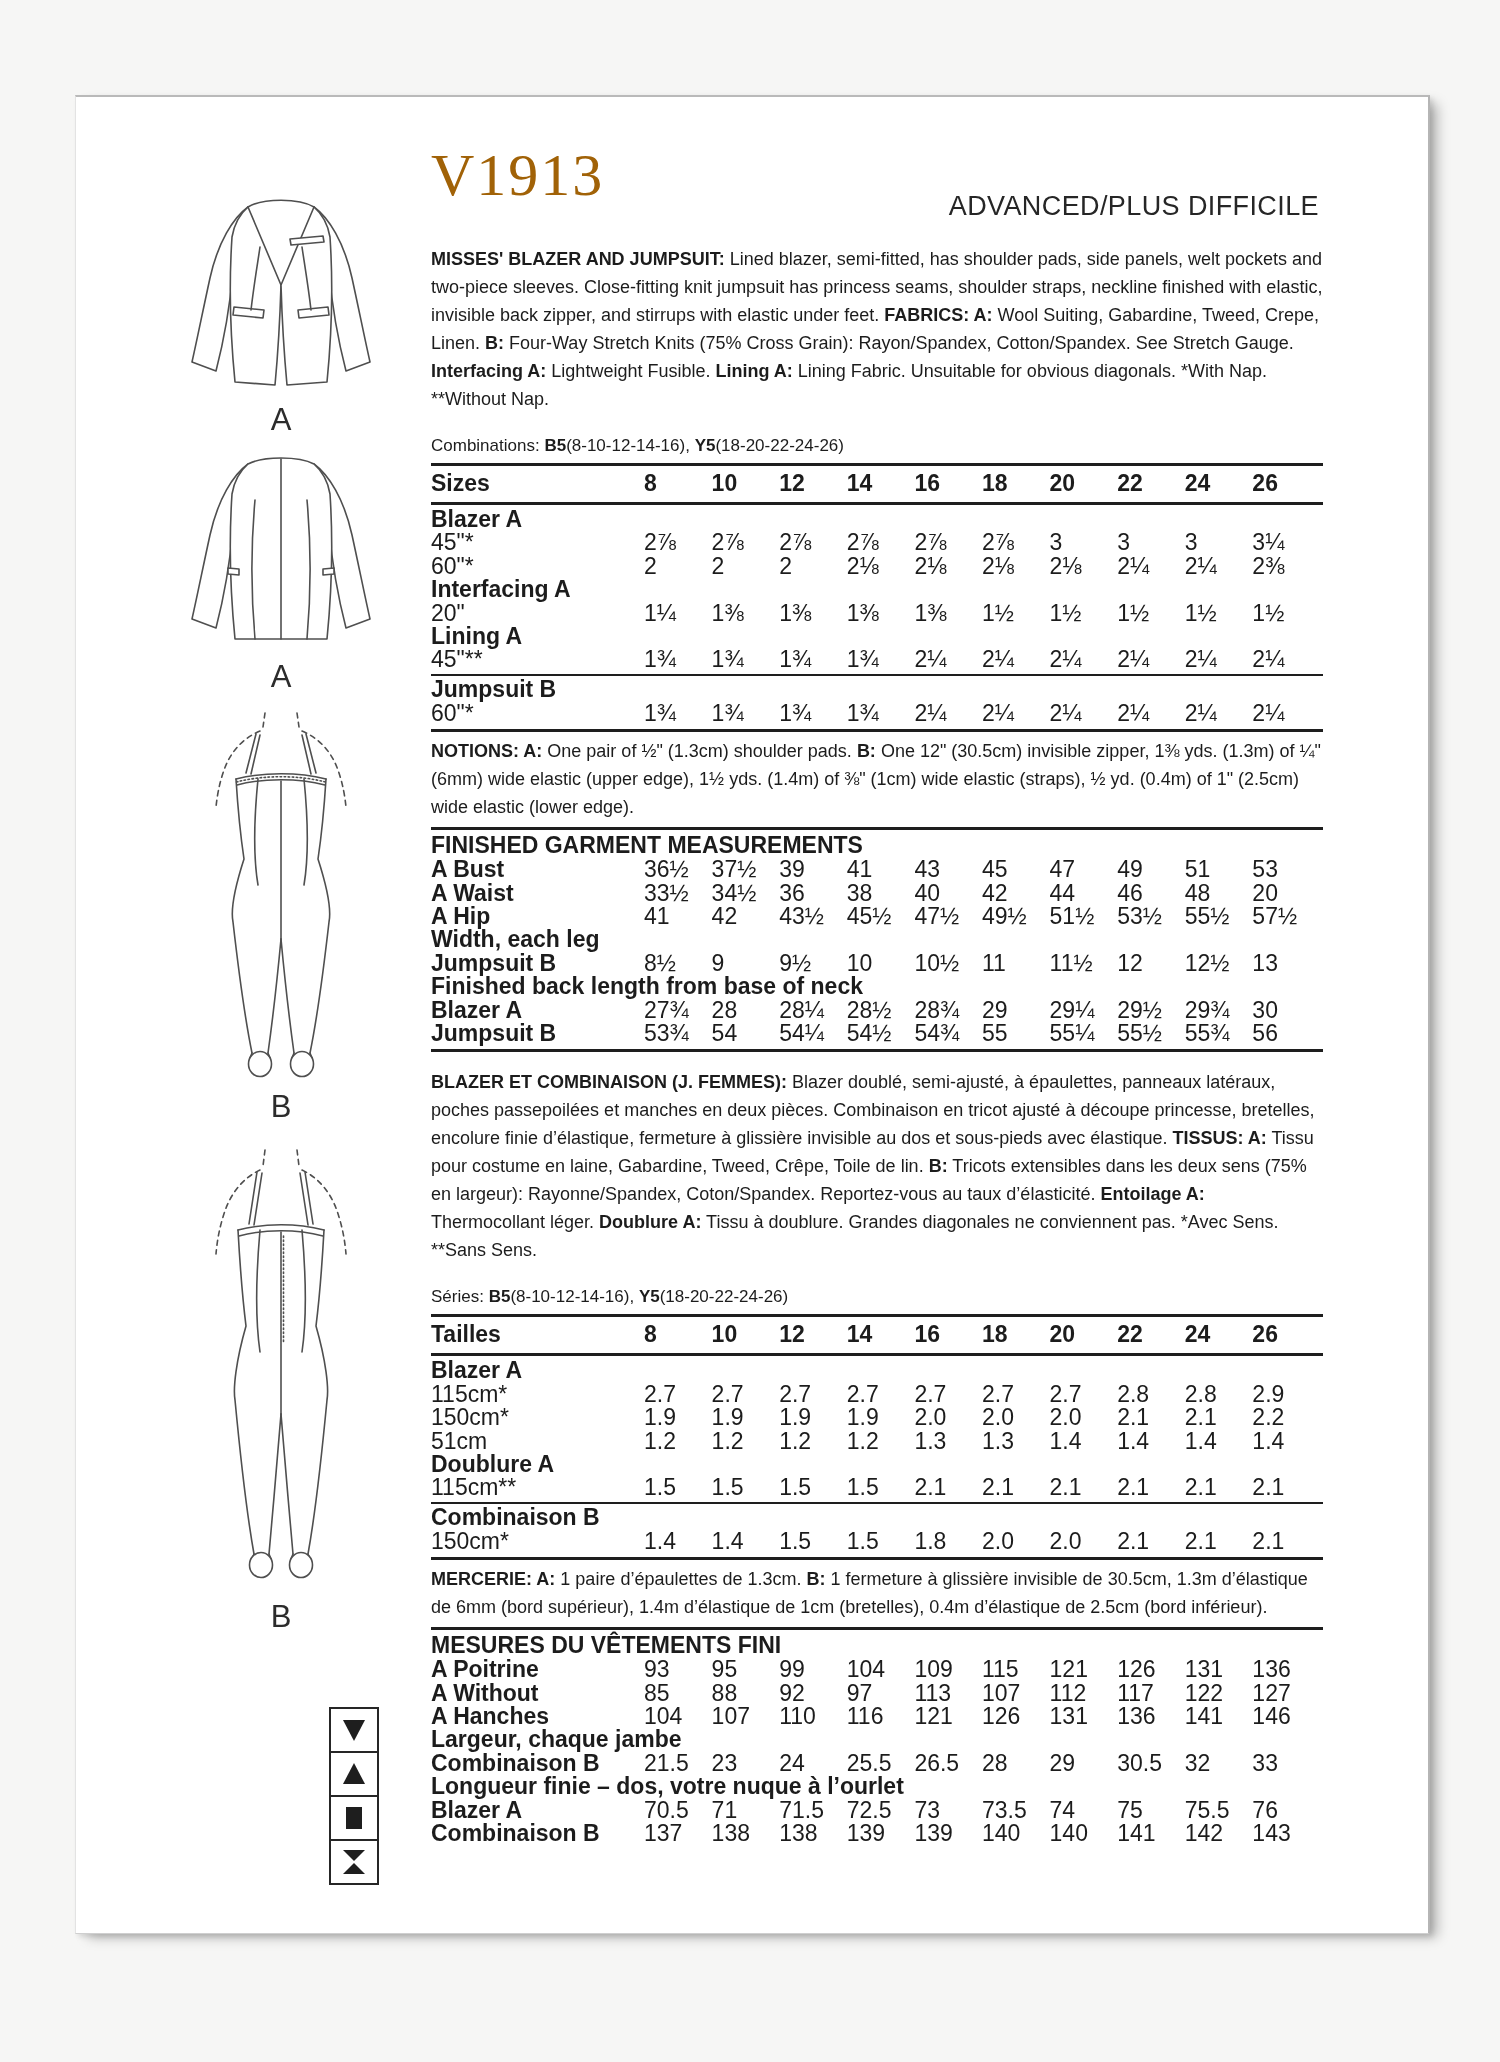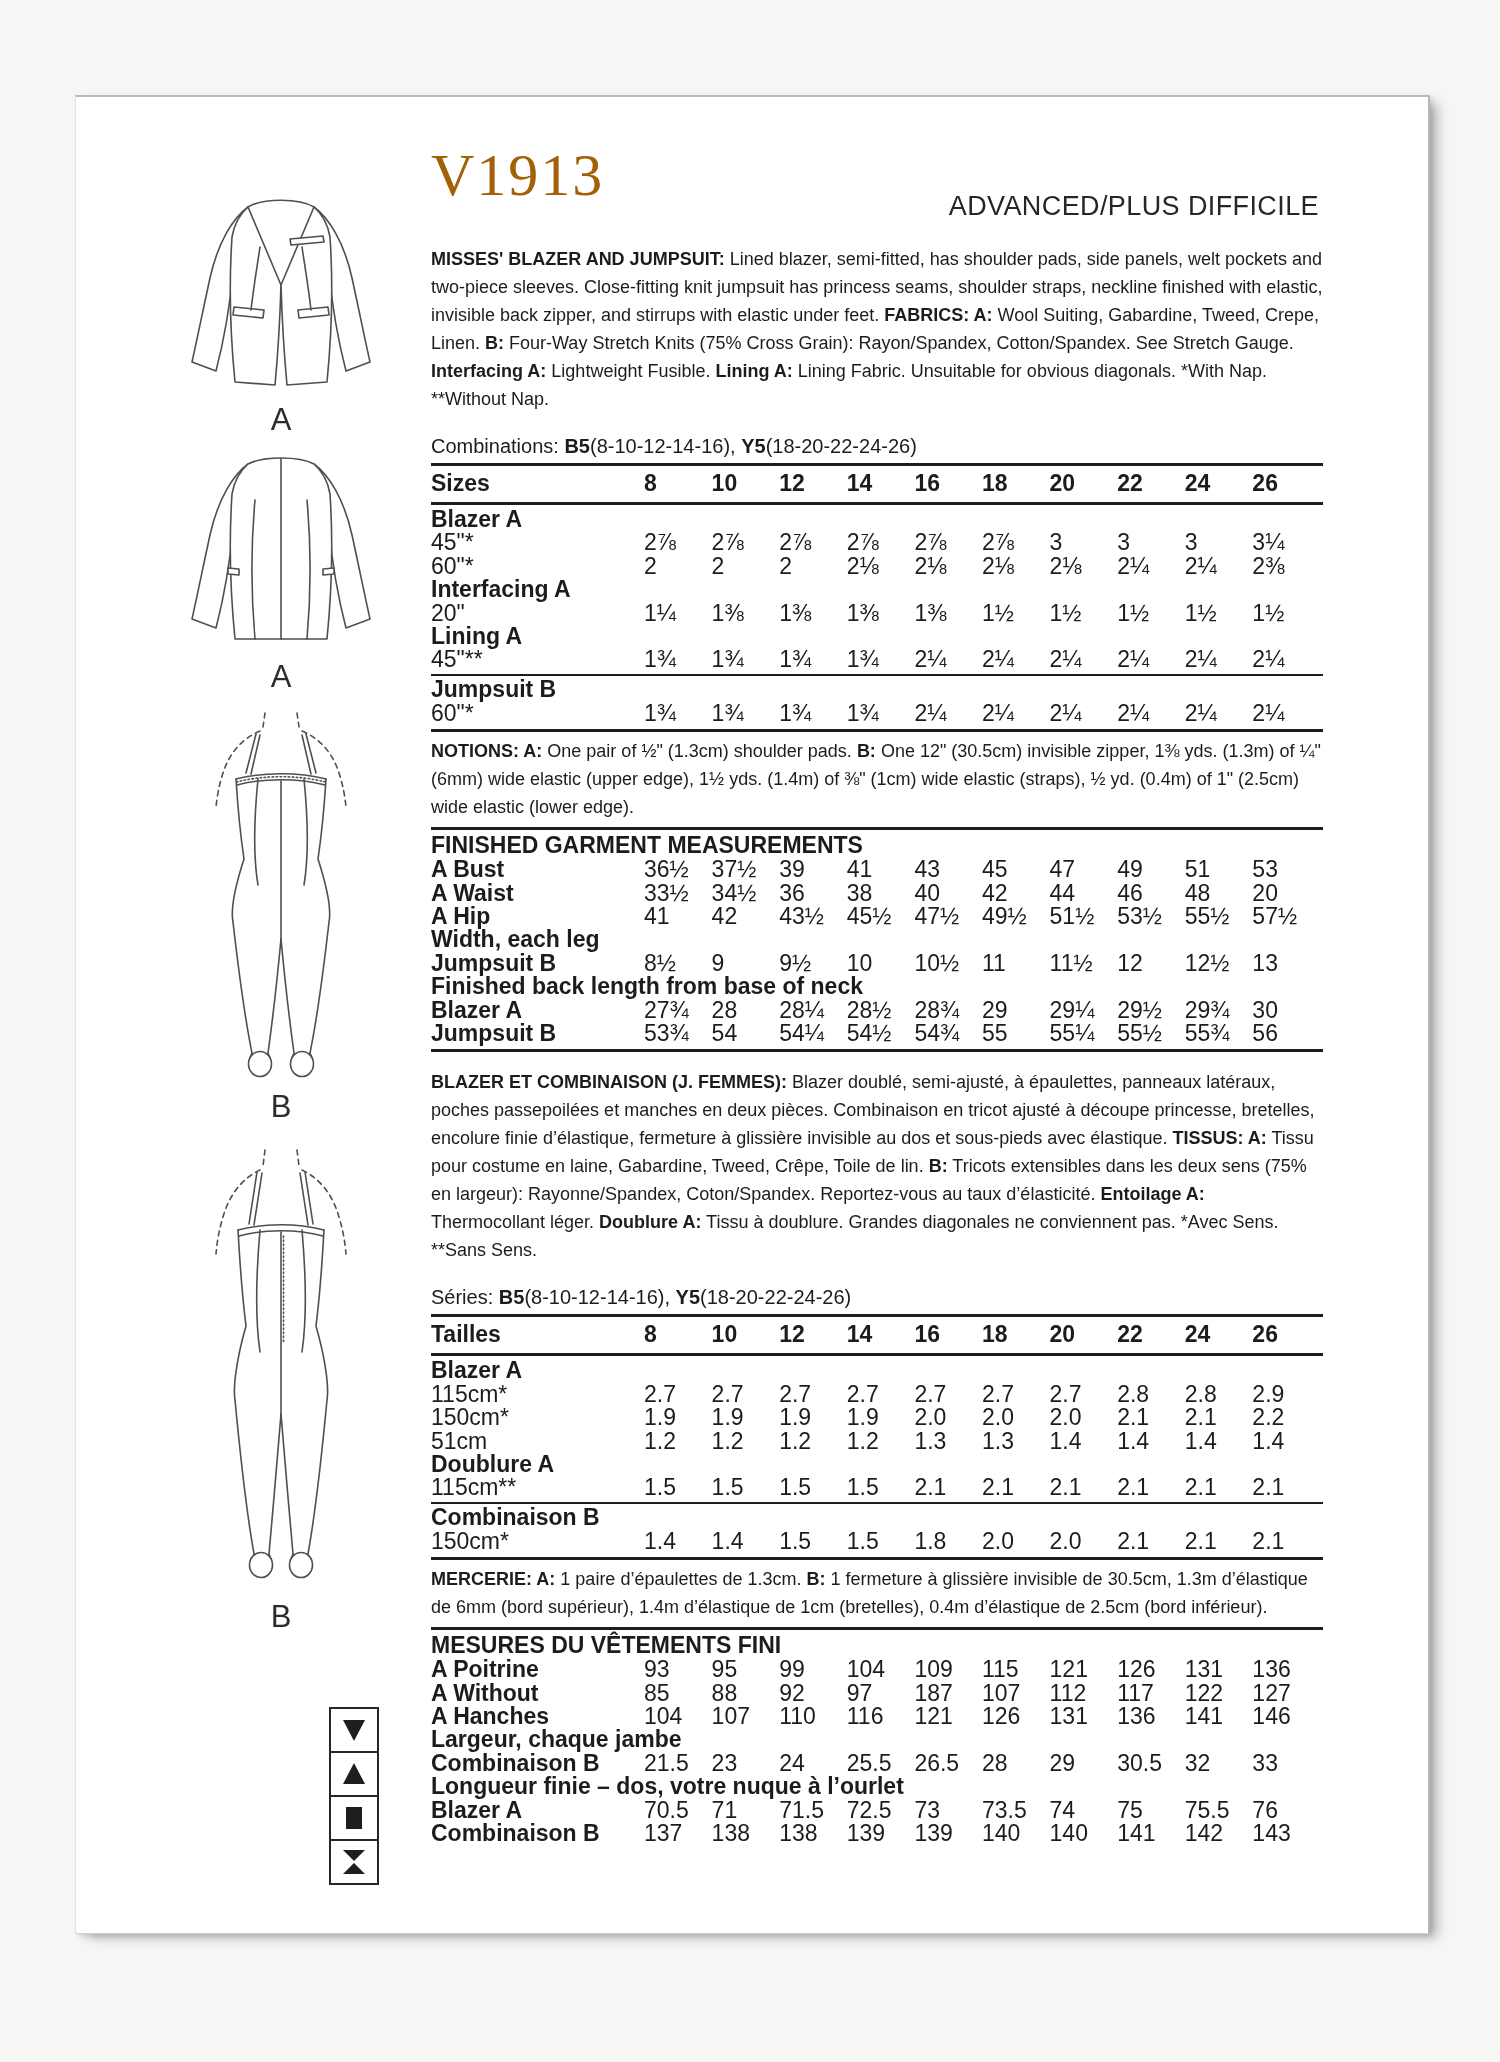--- a/index.html
+++ b/index.html
@@ -9,21 +9,21 @@
         border-top:2px solid #b9b9b9;border-right:2px solid #b5b5b5;border-left:1px solid #e3e3e3;border-bottom:1px solid #cfcfcf;
         box-shadow:10px 6px 12px -3px rgba(0,0,0,0.28), 3px 3px 5px rgba(0,0,0,0.10);}
   .b{font-weight:bold;}
   
   .content{position:absolute;left:355px;top:40px;width:892px;}
   .title-row{position:relative;height:100px;}
   .pattern-number{position:absolute;left:0;top:-6px;font-family:Liberation Serif, serif;font-size:60px;line-height:88px;letter-spacing:2px;color:#a16207;}
   .difficulty{position:absolute;right:4px;top:54px;font-size:27px;letter-spacing:0.4px;color:#262626;}
   .para{font-size:18px;line-height:28px;text-align:left;}
   .mt6{margin-top:16px;} .mt8{margin-top:8px;} .mt24{margin-top:24px;}
-  .combos{font-size:20px;line-height:26px;margin-top:20px;}
+  .combos{font-size:17px;line-height:26px;margin-top:20px;}
   .rule3{height:3px;background:#1e1e1e;margin:4px 0 3px 0;}
   .rule2{height:2.5px;background:#1e1e1e;margin:2px 0;}
   .trow{display:flex;line-height:23.4px;font-size:23px;white-space:nowrap;}
   .thead{line-height:29px;}
   .tlabel{flex:0 0 213px;}
   .tcell{flex:0 0 67.6px;}
   .theading{font-weight:bold;font-size:23px;line-height:25px;}
   .notions{padding:2px 0;}
   
   .art{position:absolute;}
@@ -472,21 +472,21 @@
             <span class="tcell">126</span>
             <span class="tcell">131</span>
             <span class="tcell">136</span>
           </div>
           <div class="trow">
             <span class="tlabel b">A Without</span>
             <span class="tcell">85</span>
             <span class="tcell">88</span>
             <span class="tcell">92</span>
             <span class="tcell">97</span>
-            <span class="tcell">187</span>
+            <span class="tcell">113</span>
             <span class="tcell">107</span>
             <span class="tcell">112</span>
             <span class="tcell">117</span>
             <span class="tcell">122</span>
             <span class="tcell">127</span>
           </div>
           <div class="trow">
             <span class="tlabel b">A Hanches</span>
             <span class="tcell">104</span>
             <span class="tcell">107</span>

